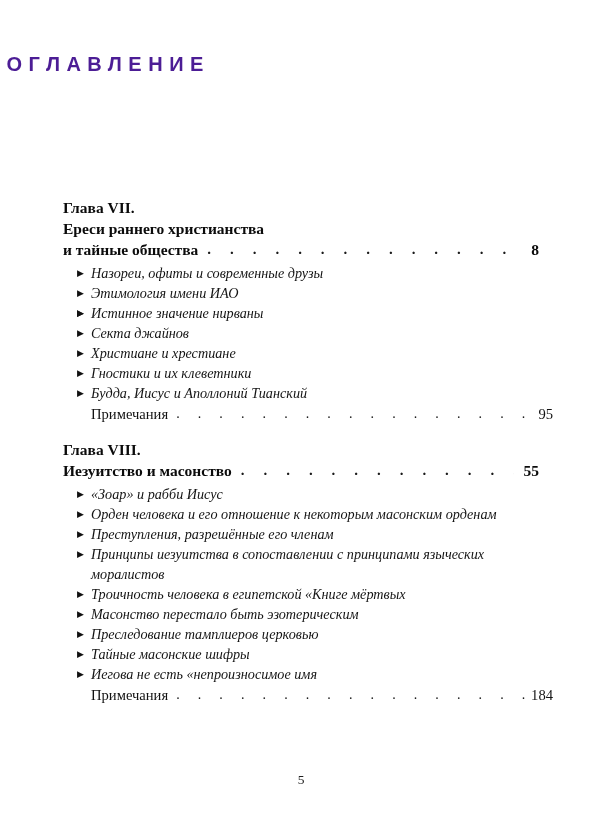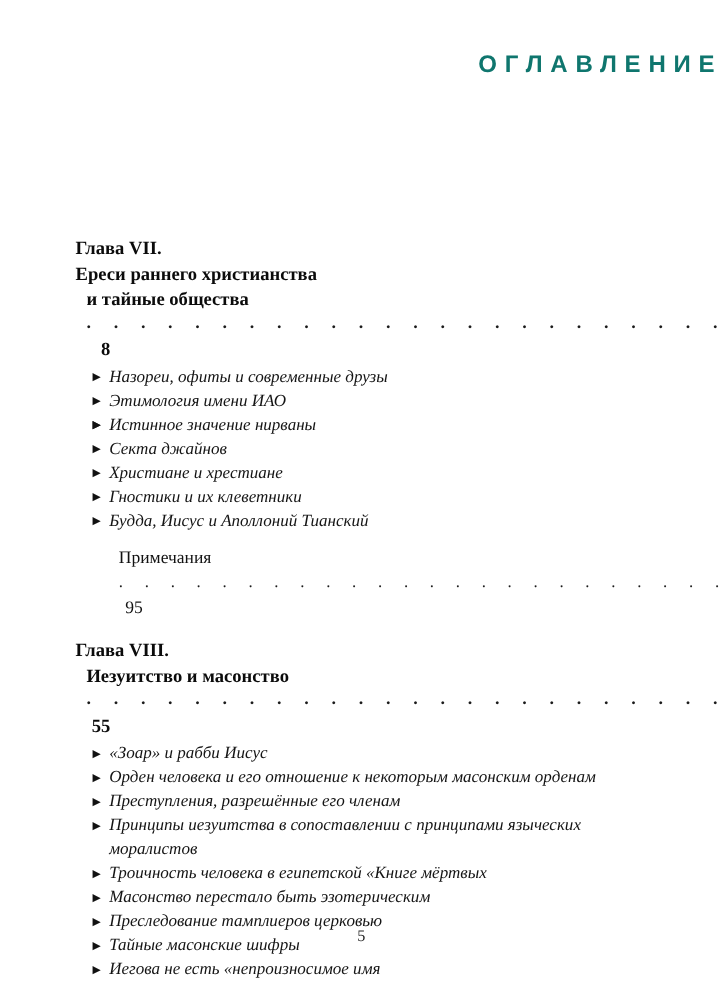--- a/index.html
+++ b/index.html
@@ -18,30 +18,30 @@
     width: 602px;
     height: 832px;
     background: #ffffff;
     overflow: hidden;
     box-sizing: border-box;
   }
 
   
   .toc-title {
     position: absolute;
-    top: 43px;
+    top: 53px;
     left: 0;
     right: 0;
-    text-align: right;
+    text-align: left;
     font-family: "Liberation Sans", "DejaVu Sans", sans-serif;
     font-weight: bold;
     font-size: 20px;
     letter-spacing: 6.5px;
     text-indent: 6.5px;
-    color: #0f766e;
+    color: #4c1d95;
   }
 
   
   .content {
     position: absolute;
     left: 63px;
     top: 197px;
     width: 476px;
   }
 
@@ -58,21 +58,20 @@
     font-size: 15.5px;
     line-height: 21px;
     color: #0b0b0b;
   }
 
   
   .leader-row {
     display: flex;
     align-items: baseline;
     width: 100%;
-    flex-direction: column;
   }
   .leader-row .lr-text {
     white-space: pre;
     flex: 0 0 auto;
   }
   .leader-row .lr-dots {
     flex: 1 1 auto;
     overflow: hidden;
     white-space: nowrap;
     margin: 0 5px 0 9px;
@@ -112,21 +111,21 @@
     line-height: 20px;
     color: #111111;
   }
 
   
   .notes {
     font-style: normal;
     font-size: 14.6px;
     line-height: 21px;
     padding-left: 14px;
-    margin-top: 11px;
+    margin-top: 1px;
     color: #121212;
   }
   .notes .lr-dots {
     letter-spacing: 7.3px;
     font-size: 14px;
     margin-left: 8px;
   }
   .notes .lr-page {
     font-weight: normal;
   }

